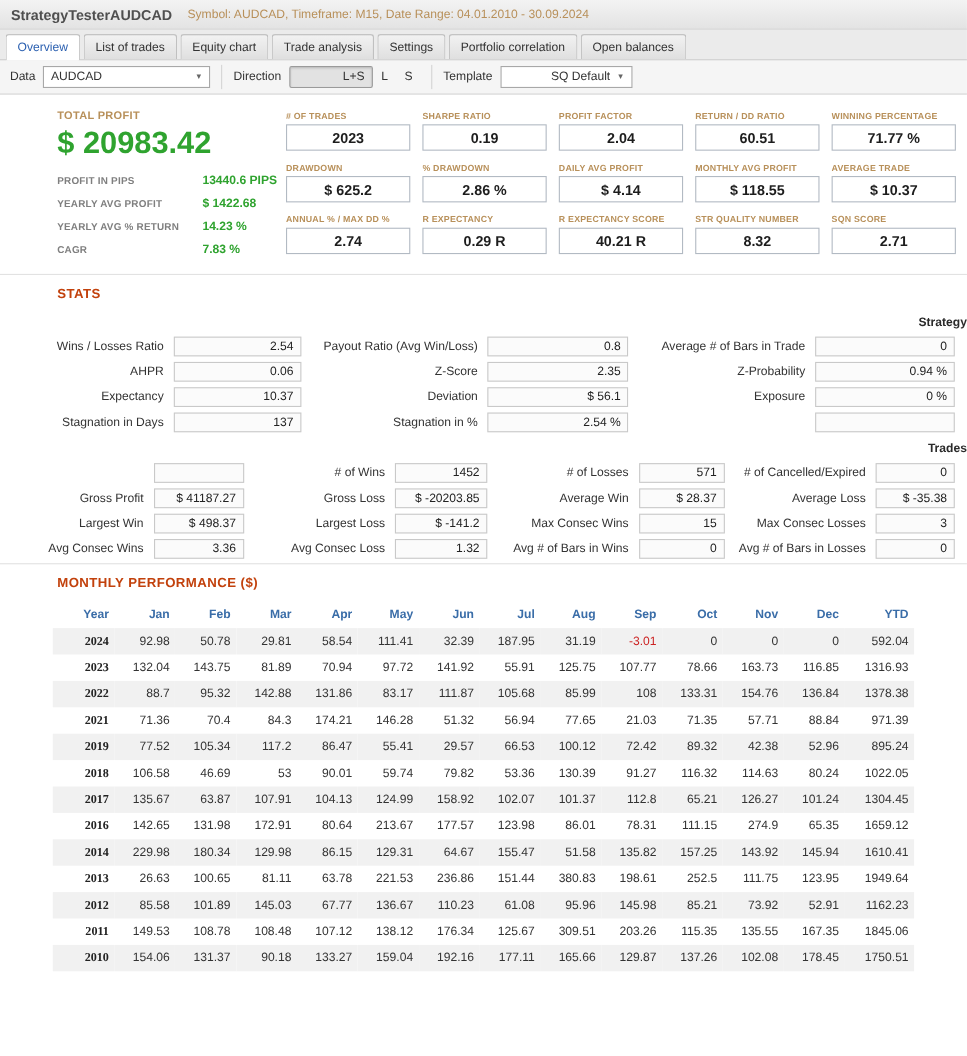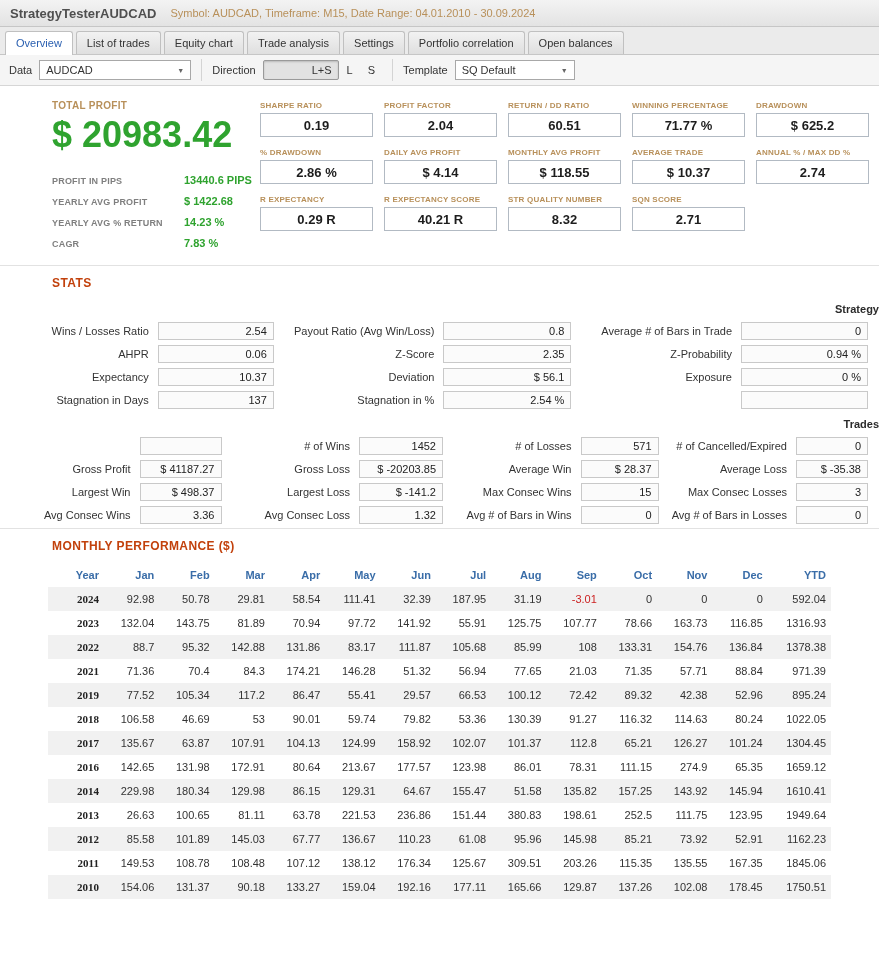--- a/index.html
+++ b/index.html
@@ -40,38 +40,38 @@
   
   .toolbar {
     height: 31px; background: #f5f5f5; border-bottom: 1px solid #d6d6d6;
     display: flex; align-items: center; padding: 0 9px; gap: 7px; font-size: 11px;
   }
   .select {
     background: #fff; border: 1px solid #a8a8a8; height: 20px;
     display: flex; align-items: center; justify-content: space-between;
     padding: 0 6px; width: 152px; cursor: pointer;
   }
-  .select.small { width: 120px; }
+  .select.small { width: 120px; justify-content: flex-end; }
   .chev { font-size: 7px; color: #666; margin-left: 6px; }
   .vsep { width: 1px; align-self: stretch; margin: 4px 3px; background: #d4d4d4; }
   .seg { display: flex; align-items: center; gap: 1px; }
   .seg-btn {
     font: inherit; font-size: 11px; padding: 3px 6px; background: transparent;
     border: 1px solid transparent; cursor: pointer; color: #333;
   }
   .seg-btn.selected {
     background: #e2e2e2; border-color: #9a9a9a; border-radius: 2px;
     box-shadow: inset 0 1px 2px rgba(0,0,0,.18);
     padding-left: 48px;
   }
   
   .summary { display: flex; padding: 14px 10px 12px 52px; gap: 16px; }
   .summary-left { width: 192px; flex-shrink: 0; }
   .tp-label { font-size: 10px; color: var(--accent-tan); font-weight: bold; letter-spacing: .3px; }
-  .tp-value { font-size: 36px; font-weight: bold; color: var(--profit-green); margin: 3px 0 18px; }
+  .tp-value { font-size: 28px; font-weight: bold; color: var(--profit-green); margin: 3px 0 12px; }
   .metrics { display: grid; grid-template-columns: 132px 1fr; row-gap: 9px; align-items: baseline; }
   .m-label { font-size: 9px; color: #7f7f7f; font-weight: bold; letter-spacing: .2px; }
   .m-value { font-size: 11px; font-weight: bold; color: var(--profit-green); white-space: nowrap; }
   .stat-grid {
     flex: 1; display: grid; grid-template-columns: repeat(5, 1fr);
     column-gap: 11px; row-gap: 11px; align-content: start; padding-top: 1px;
   }
   .stat-label {
     font-size: 8px; color: var(--accent-tan); font-weight: bold;
     margin-bottom: 3px; white-space: nowrap; overflow: hidden; letter-spacing: .2px;
@@ -156,20 +156,24 @@
             <div class="m-value">13440.6 PIPS</div>
             <div class="m-label">YEARLY AVG PROFIT</div>
             <div class="m-value">$ 1422.68</div>
             <div class="m-label">YEARLY AVG % RETURN</div>
             <div class="m-value">14.23 %</div>
             <div class="m-label">CAGR</div>
             <div class="m-value">7.83 %</div>
           </div>
       </div>
       <div class="stat-grid" id="stat-grid">
+          <div class="stat-cell">
+            <div class="stat-label"># OF TRADES</div>
+            <div class="stat-value">2023</div>
+          </div>
           <div class="stat-cell">
             <div class="stat-label">SHARPE RATIO</div>
             <div class="stat-value">0.19</div>
           </div>
           <div class="stat-cell">
             <div class="stat-label">PROFIT FACTOR</div>
             <div class="stat-value">2.04</div>
           </div>
           <div class="stat-cell">
             <div class="stat-label">RETURN / DD RATIO</div>

